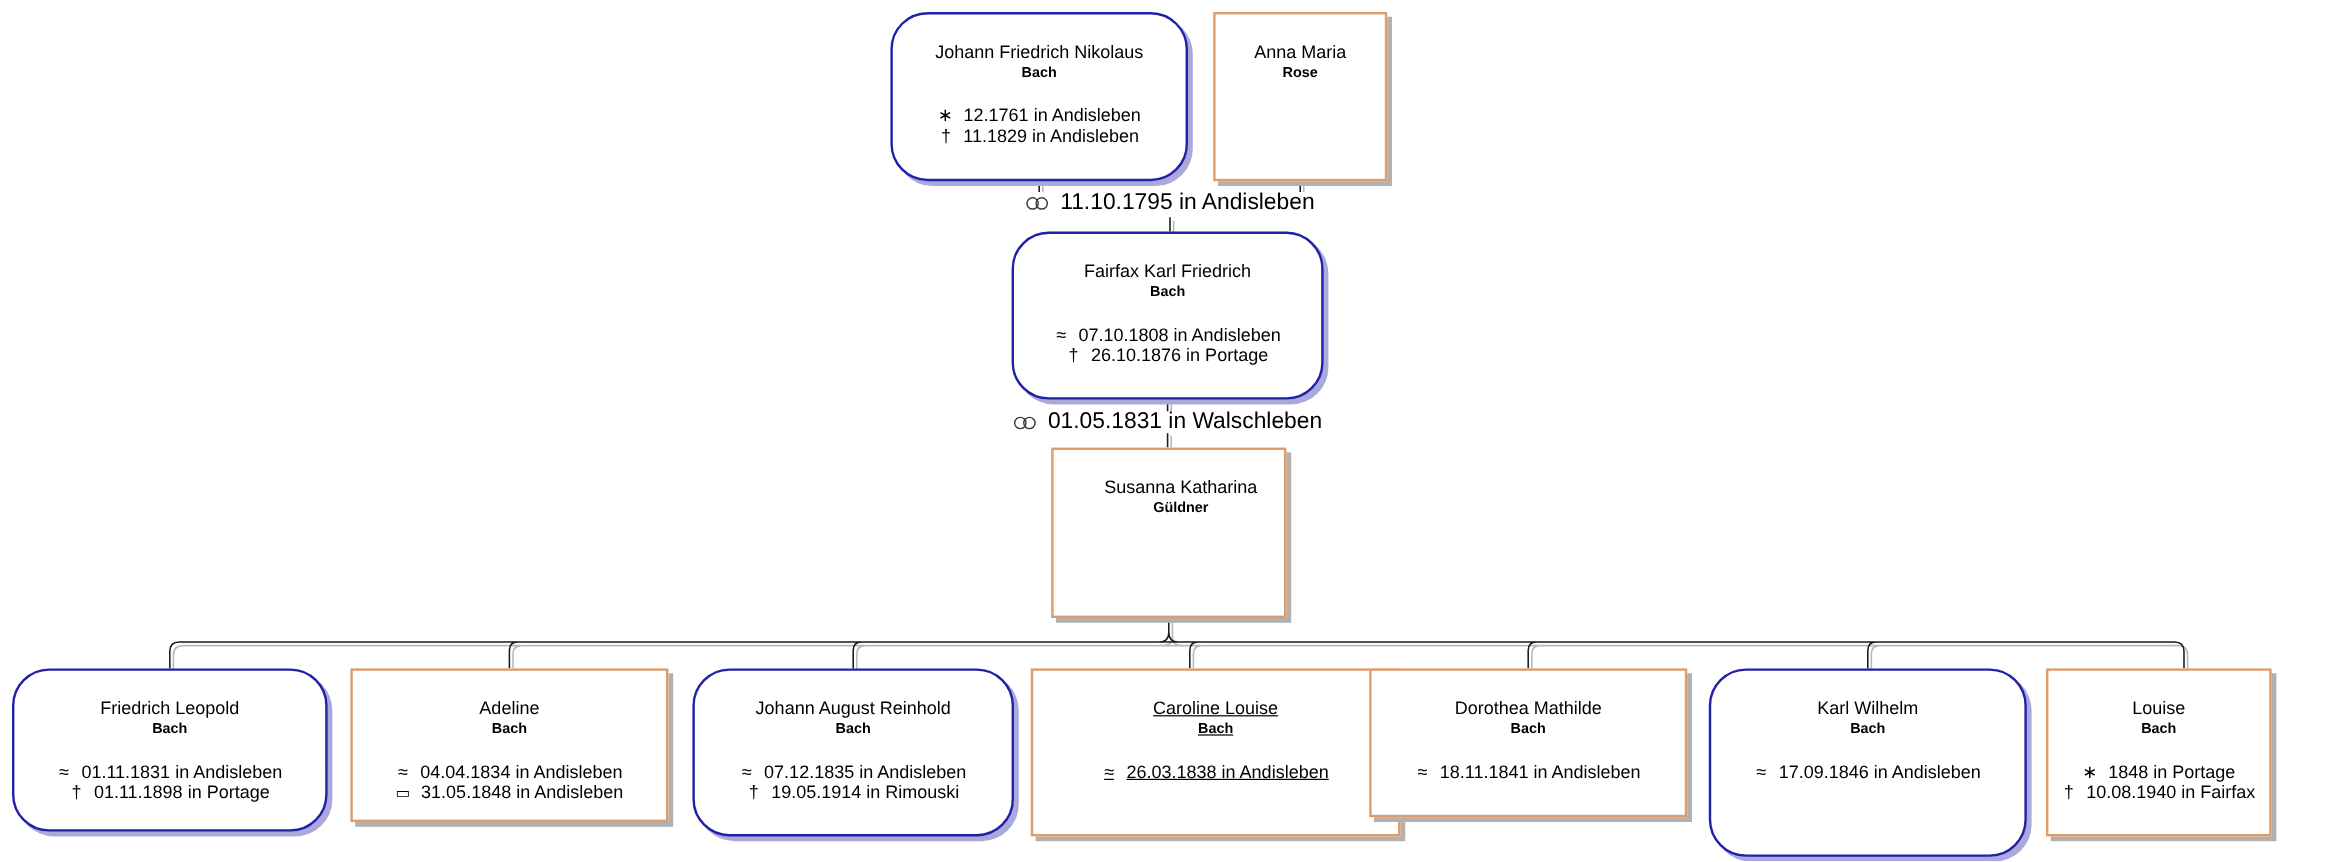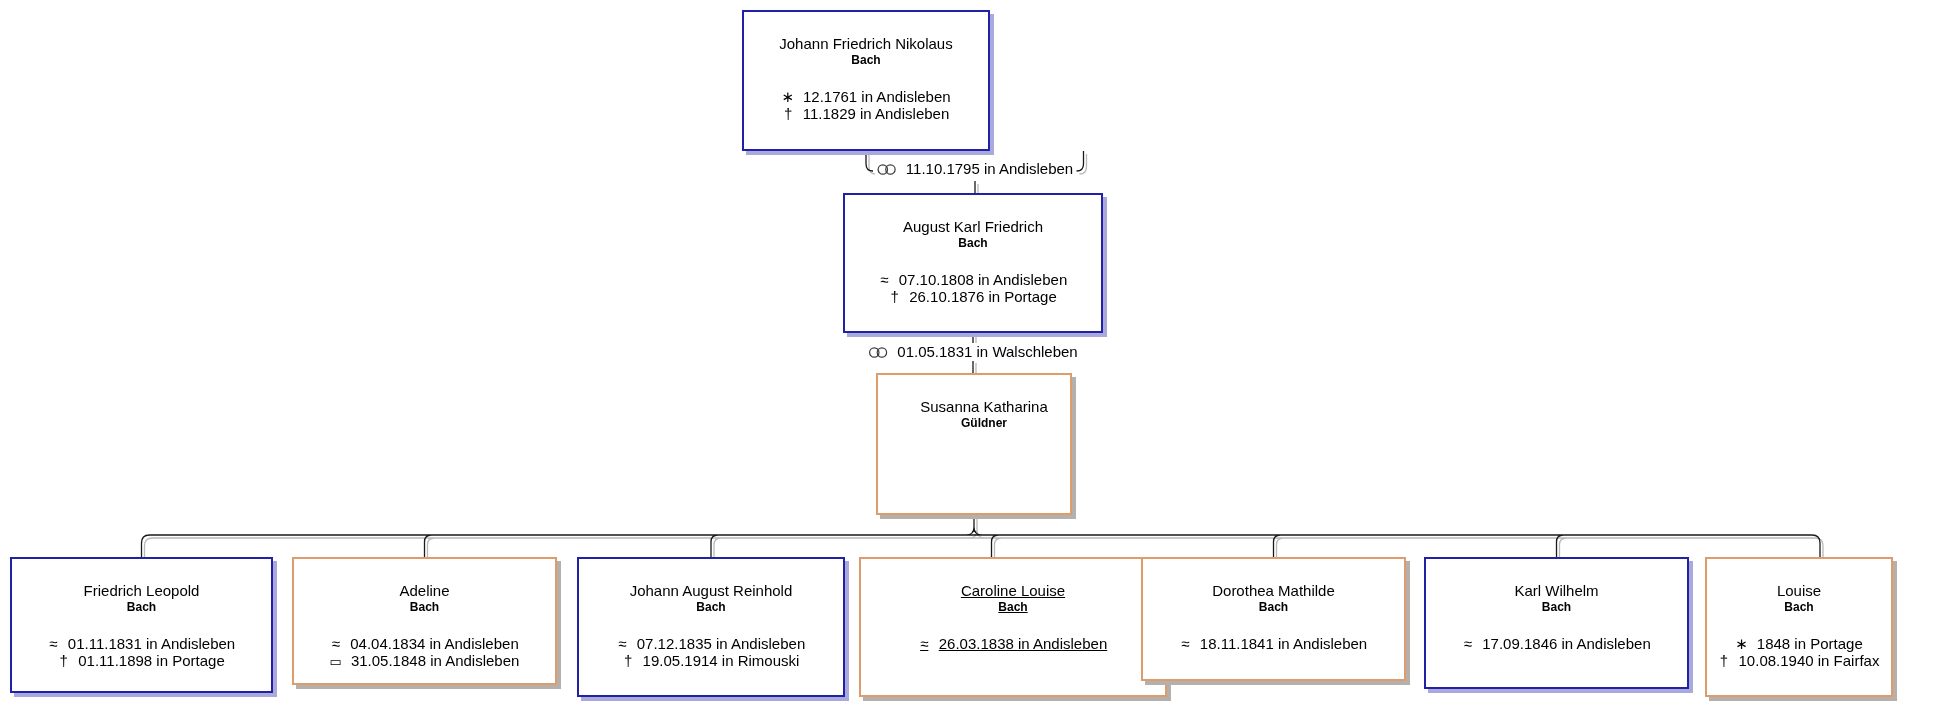--- a/index.html
+++ b/index.html
@@ -14,35 +14,35 @@
   #connector-layer{position:absolute;left:0;top:0;width:1956px;height:718px;}
   .person-box{
     position:absolute;
     box-sizing:border-box;
     background:#ffffff;
     border:2px solid #000;
     text-align:center;
     padding-top:23px;
     z-index:2;
   }
-  .person-box.male{border-color:#2121a8;box-shadow:4px 4px 0 0 #a9a9dc;}
+  .person-box.male{border-color:#2121a8;box-shadow:4px 4px 0 0 #a9a9dc;border-radius:31px;}
   .person-box.female{border-color:#dd9c6b;box-shadow:4px 4px 0 0 #b5b0ab;}
   .name-line{font-size:15px;line-height:17px;}
   .surname-line{font-size:12px;line-height:17px;font-weight:bold;}
   .events{margin-top:19px;}
   .event-line{
     display:flex;justify-content:center;align-items:baseline;
     gap:9px;font-size:15px;line-height:17px;
   }
   .event-symbol{display:inline-block;min-width:11px;text-align:center;}
   .event-symbol.burial-icon{font-size:13px;}
   .marriage-label{
     position:absolute;
     display:flex;align-items:center;gap:8px;
-    font-size:15px;line-height:18px;
+    font-size:19px;line-height:18px;
     background:#ffffff;
     padding:0 2px;
     transform:translateX(-50%);
     white-space:nowrap;
     z-index:3;
   }
   .rings-icon{display:inline-block;}
 </style>
 </head>
 <body>
@@ -63,22 +63,26 @@
         <div class="event-line">
           <span class="event-symbol birth-icon">∗</span>
           <span>12.1761 in Andisleben</span>
         </div>
         <div class="event-line">
           <span class="event-symbol death-icon">†</span>
           <span>11.1829 in Andisleben</span>
         </div>
       </div>
     </div>
+    <div class="person-box female" style="left: 1011px; top: 10px; width: 145px; height: 141px;">
+      <div class="name-line">Anna Maria</div>
+      <div class="surname-line">Rose</div>
+    </div>
     <div class="person-box male" style="left: 843px; top: 193px; width: 260px; height: 140px;">
-      <div class="name-line">August Karl Friedrich</div>
+      <div class="name-line">Fairfax Karl Friedrich</div>
       <div class="surname-line">Bach</div>
       <div class="events">
         <div class="event-line">
           <span class="event-symbol baptism-icon">≈</span>
           <span>07.10.1808 in Andisleben</span>
         </div>
         <div class="event-line">
           <span class="event-symbol death-icon">†</span>
           <span>26.10.1876 in Portage</span>
         </div>
@@ -143,21 +147,21 @@
     <div class="person-box female" style="left: 1141px; top: 557px; width: 265px; height: 124px;">
       <div class="name-line">Dorothea Mathilde</div>
       <div class="surname-line">Bach</div>
       <div class="events">
         <div class="event-line">
           <span class="event-symbol baptism-icon">≈</span>
           <span>18.11.1841 in Andisleben</span>
         </div>
       </div>
     </div>
-    <div class="person-box male" style="left: 1424px; top: 557px; width: 265px; height: 132px;">
+    <div class="person-box male" style="left: 1424px; top: 557px; width: 265px; height: 157px;">
       <div class="name-line">Karl Wilhelm</div>
       <div class="surname-line">Bach</div>
       <div class="events">
         <div class="event-line">
           <span class="event-symbol baptism-icon">≈</span>
           <span>17.09.1846 in Andisleben</span>
         </div>
       </div>
     </div>
     <div class="person-box female" style="left: 1705px; top: 557px; width: 188px; height: 140px;">

